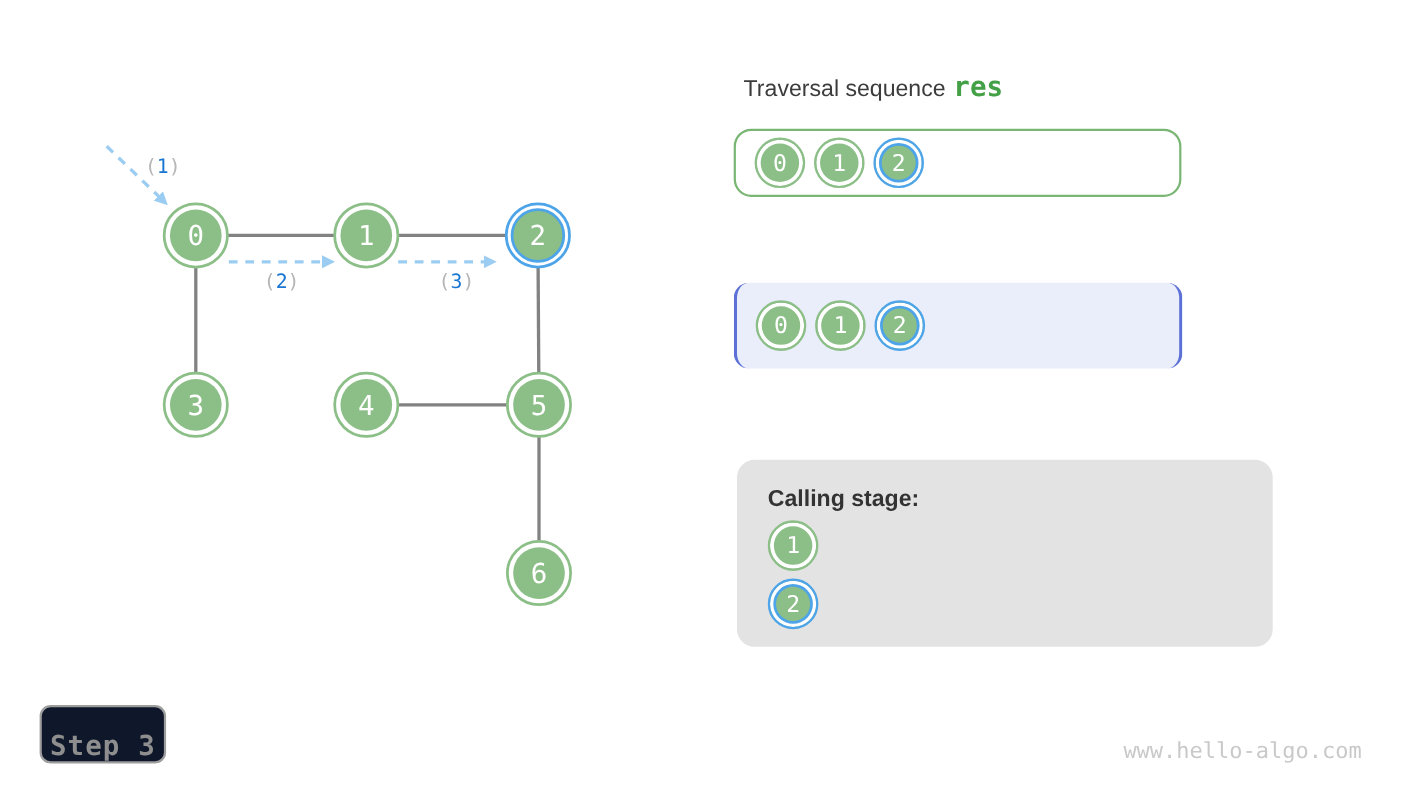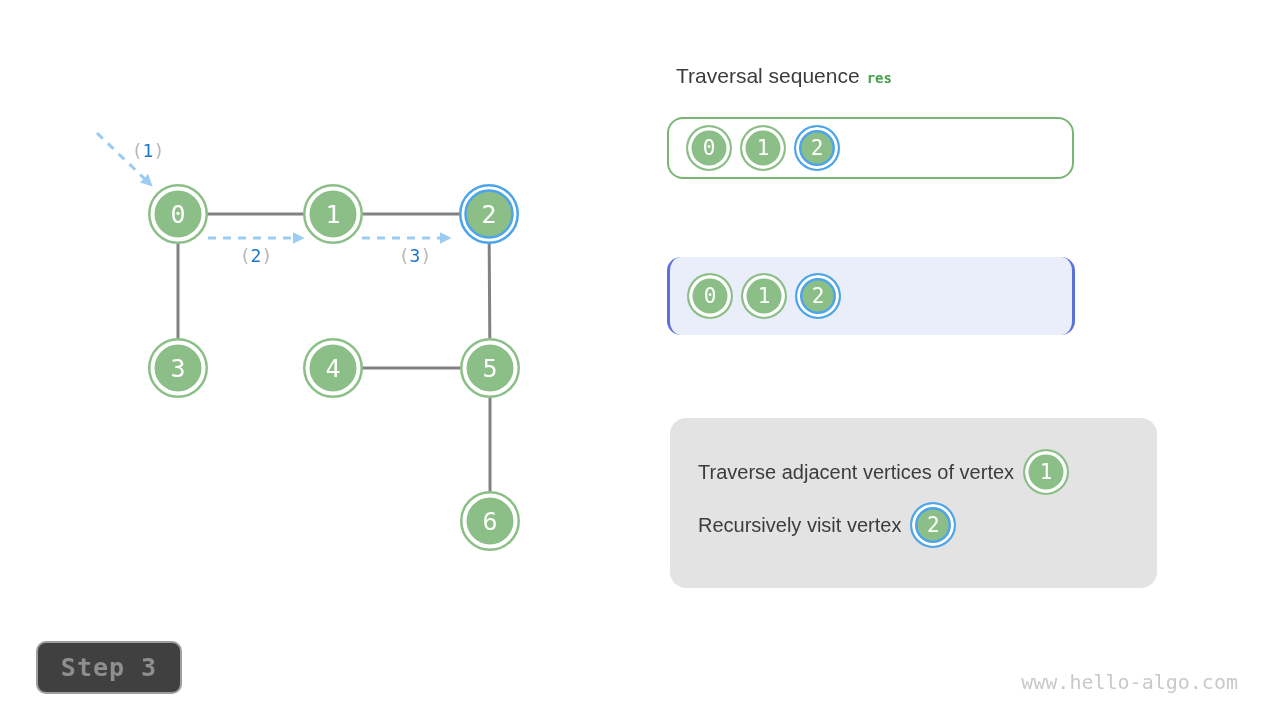--- a/index.html
+++ b/index.html
@@ -24,21 +24,21 @@
   .node-inner.hl{stroke:var(--highlight-blue);stroke-width:2.5;}
   .node-digit{fill:#ffffff;font-family:"DejaVu Sans Mono",monospace;font-size:25px;
               text-anchor:middle;}
   .arrow-label{font-family:"DejaVu Sans Mono",monospace;font-size:18px;text-anchor:middle;}
   .arrow-label .paren{fill:var(--label-paren-gray);}
   .arrow-label .num{fill:var(--label-num-blue);}
 
   
   .panel-title{position:absolute;left:676px;font-size:21px;color:var(--text-dark);
                white-space:nowrap;}
-  .panel-title .code{font-family:"DejaVu Sans Mono",monospace;font-weight:bold;font-size:14px;
+  .panel-title .code{font-family:"DejaVu Sans Mono",monospace;font-weight:bold;font-size:25px;
                      margin-left:7px;text-align:center;}
   .code.green{color:var(--res-code-green);}
   .code.blue{color:var(--visited-code-blue);}
 
   .box{position:absolute;box-sizing:border-box;display:flex;align-items:center;
        padding-left:17px;gap:8px;}
   #res-box{left:667px;top:117px;width:407px;height:62px;background:#fff;
            border:2px solid var(--res-box-border);border-radius:16px;}
   #visited-box{left:667px;top:257px;width:408px;height:78px;background:var(--visited-box-bg);
            border-left:3px solid var(--visited-box-border);
@@ -53,23 +53,23 @@
         box-shadow:inset 0 0 0 3px #ffffff, inset 0 0 0 5.5px var(--highlight-blue);}
 
   #calling-box{position:absolute;left:670px;top:418px;width:487px;height:170px;
         background:var(--calling-box-bg);border-radius:16px;box-sizing:border-box;
         padding:24px 24px 0 28px;}
   #calling-heading{font-size:21px;font-weight:bold;color:#333;}
   .call-line{display:flex;align-items:center;gap:9px;margin-top:7px;}
   .call-line .call-text{font-size:20px;color:var(--text-dark);white-space:nowrap;}
 
   
-  #step-badge{position:absolute;left:36px;top:641px;width:146px;height:53px;
-        box-sizing:border-box;border:2px solid #9e9e9e;border-radius:10px;background:#404040;
-        display:flex;align-items:center;justify-content:center;
+  #step-badge{position:absolute;left:36px;top:641px;width:115px;height:53px;
+        box-sizing:border-box;border:2px solid #9e9e9e;border-radius:10px;background:#0f172a;
+        display:flex;align-items:flex-end;justify-content:center;
         font-family:"DejaVu Sans Mono",monospace;font-weight:bold;font-size:25px;
         color:var(--step-text);letter-spacing:1px;}
   #watermark{position:absolute;right:42px;bottom:26px;
         font-family:"DejaVu Sans Mono",monospace;font-size:20px;color:var(--watermark);}
 </style>
 </head>
 <body>
 
 <div class="stage">
 
@@ -143,27 +143,26 @@
       <div class="chip hl">2</div>
     </div>
 
   <div id="visited-box" class="box">
       <div class="chip">0</div>
       <div class="chip">1</div>
       <div class="chip hl">2</div>
     </div>
 
   <div id="calling-box">
+    <div id="calling-heading">Calling stage:</div>
     <div id="calling-lines">
         <div class="call-line">
-          <span class="call-text">Traverse adjacent vertices of vertex</span>
           <div class="chip">1</div>
         </div>
         <div class="call-line">
-          <span class="call-text">Recursively visit vertex</span>
           <div class="chip hl">2</div>
         </div>
       </div>
   </div>
 
   <div id="step-badge">
     <span>Step 3</span>
   </div>
   <div id="watermark">www.hello-algo.com</div>
 

